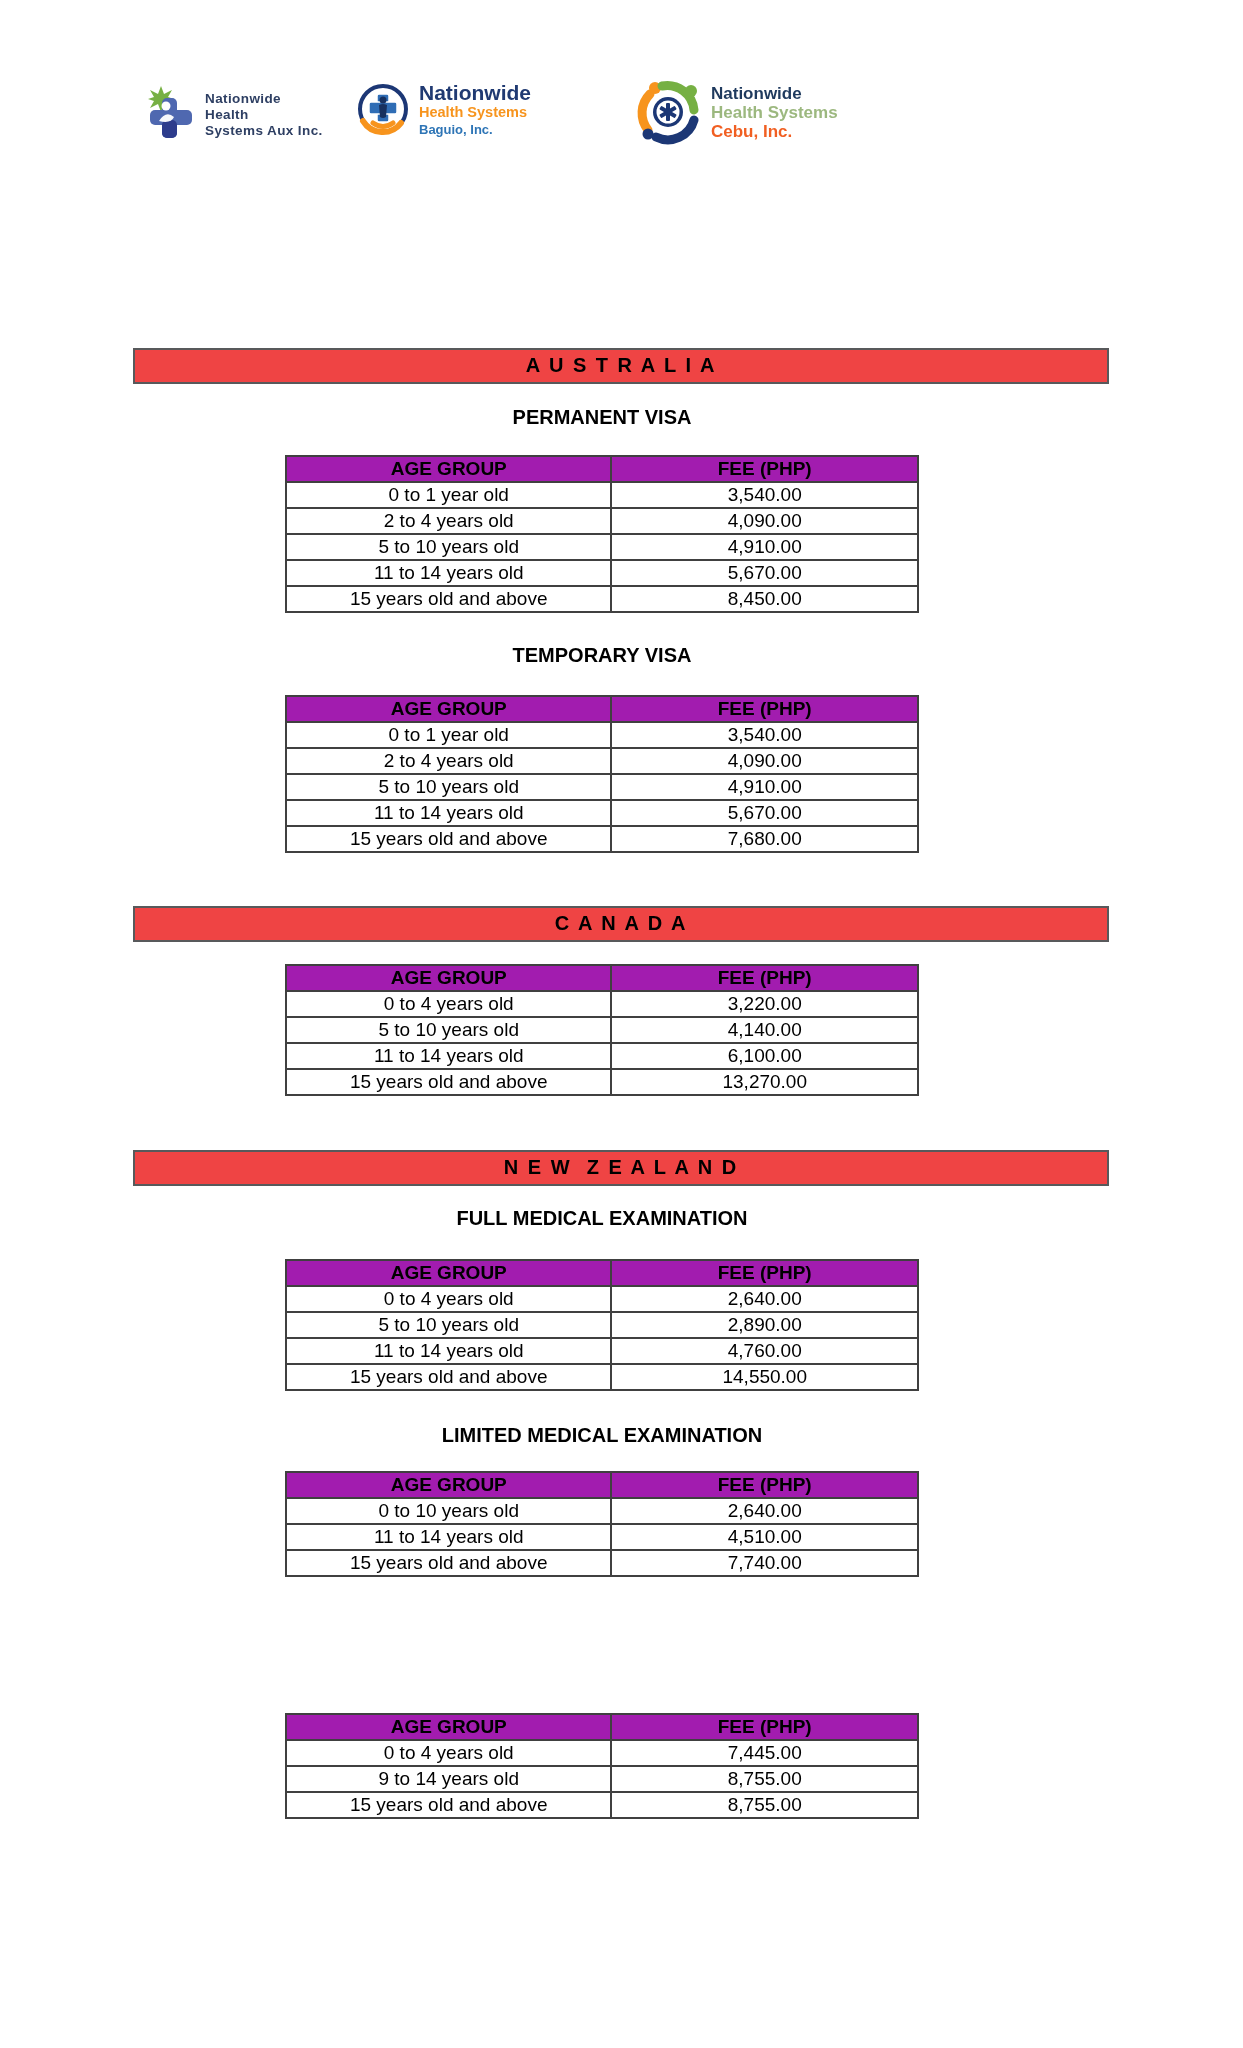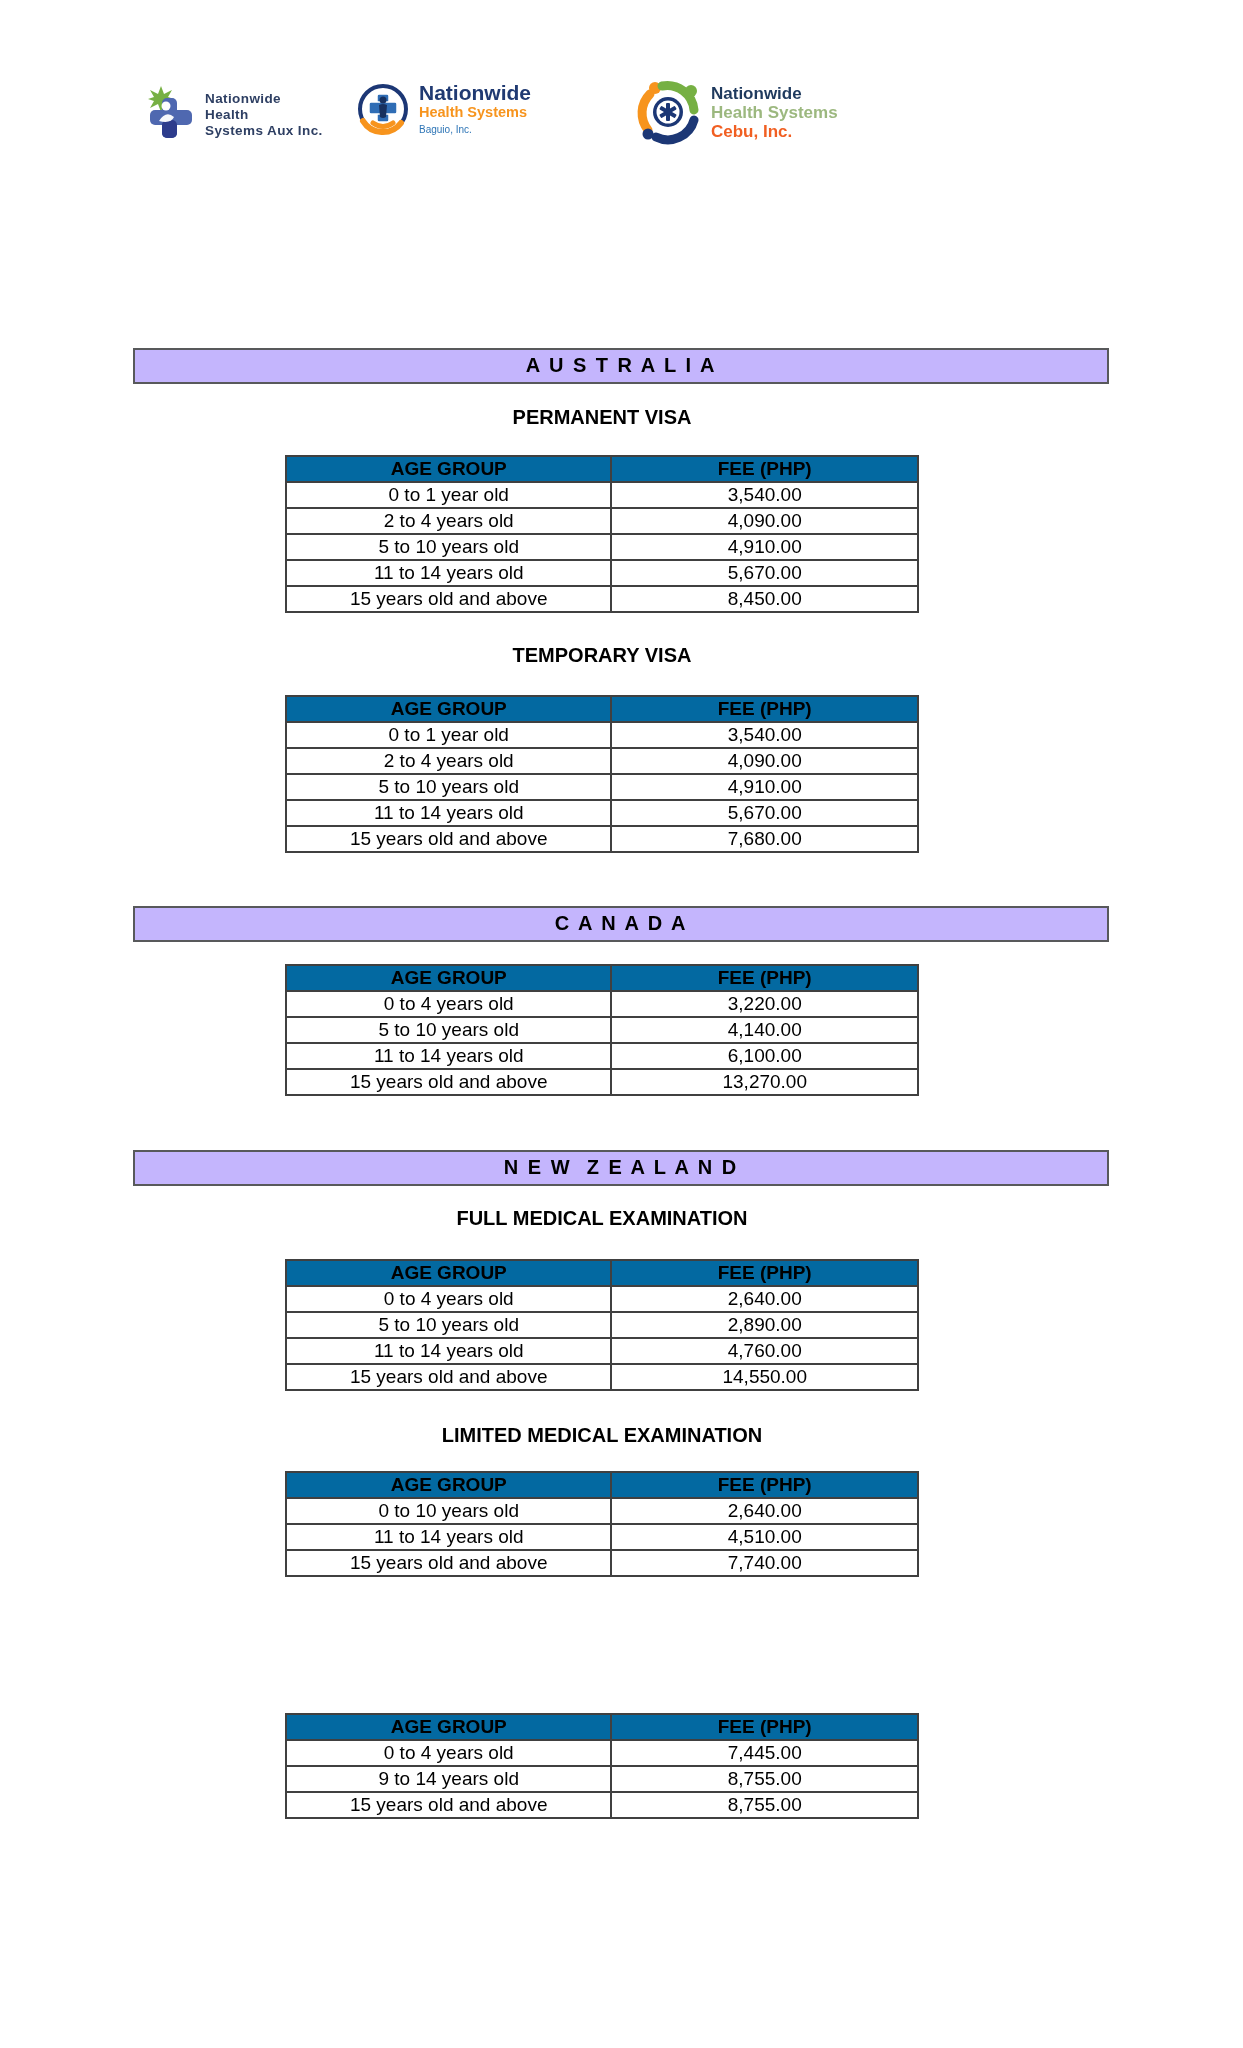--- a/index.html
+++ b/index.html
@@ -9,46 +9,46 @@
   
   .logo{position:absolute;display:flex;align-items:center;gap:9px;}
   .logo svg{flex:0 0 auto;display:block;}
   .logo-aux{left:146px;top:86px;}
   .logo-baguio{left:356px;top:82px;}
   .logo-cebu{left:634px;top:78px;}
   .logo-davao{left:876px;top:84px;}
   .aux-text{font-size:13.5px;font-weight:700;color:#2e3f63;line-height:16px;letter-spacing:.4px;}
   .baguio-text .brand{font-size:21px;font-weight:800;color:#203a72;line-height:22px;}
   .baguio-text .sub{font-size:14.5px;font-weight:700;color:#f7941d;line-height:17px;}
-  .baguio-text .city{font-size:10px;font-weight:400;color:#2e75b6;line-height:17px;}
+  .baguio-text .city{font-size:13px;font-weight:700;color:#2e75b6;line-height:17px;}
   .cebu-text .brand{font-size:17px;font-weight:800;color:#1f3a5e;line-height:19px;}
   .cebu-text .sub{font-size:17px;font-weight:700;color:#9cb87f;line-height:19px;}
   .cebu-text .city{font-size:17px;font-weight:800;color:#f15f22;line-height:19px;}
   .davao-text{font-size:18px;font-weight:700;color:#1f3864;line-height:21px;}
   .davao-text .city{color:#3fa047;}
 
   
   .title-block{position:absolute;top:206px;left:0;width:1208px;text-align:center;
                font-weight:700;font-size:22px;line-height:28px;letter-spacing:.2px;}
 
   
   .banner{position:absolute;left:133px;width:976px;height:36px;box-sizing:border-box;
-          background:#c4b5fd;border:2px solid #58595b;text-align:center;
+          background:#ef4444;border:2px solid #58595b;text-align:center;
           line-height:31px;font-weight:700;font-size:20px;letter-spacing:2px;white-space:pre;}
 
   
   .sub-heading{position:absolute;left:285px;width:634px;text-align:center;
                font-weight:700;font-size:20px;line-height:22px;}
 
   
   .fee-table{position:absolute;left:285px;width:634px;border-collapse:collapse;
              table-layout:fixed;font-size:19px;}
   .fee-table th,.fee-table td{border:2px solid #404040;height:24px;padding:0;
              text-align:center;vertical-align:middle;overflow:hidden;white-space:nowrap;}
-  .fee-table th{background:#0369a1;font-weight:700;}
+  .fee-table th{background:#a21caf;font-weight:700;}
   .c-age{width:51.5%;}
   .c-fee{width:48.5%;}
 </style>
 </head>
 <body>
 
 <div class="page">
 
   <div class="logo logo-aux">
     <svg width="50" height="58" viewBox="0 0 50 58">

